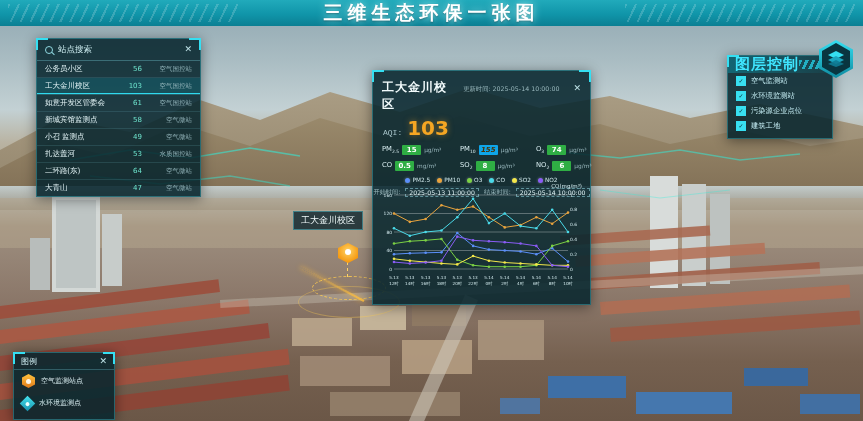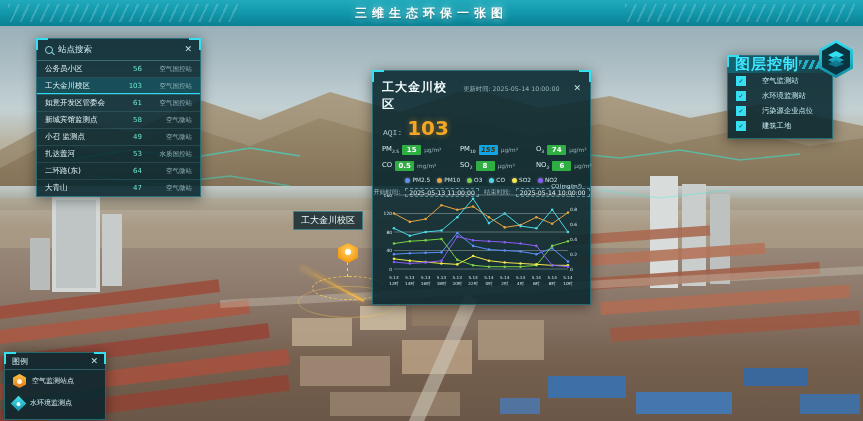--- a/index.html
+++ b/index.html
@@ -10,41 +10,41 @@
     background:linear-gradient(180deg,#8ea6b0 0%,#a9bcc2 14%,#c3d1d4 26%,#b9b3a2 34%,
                #a79a85 46%,#99897a 58%,#8a7668 72%,#75604f 86%,#6b5747 100%);}
   .scene svg{position:absolute;left:0;top:0;}
   
   .topbar{position:absolute;left:0;top:0;width:863px;height:26px;z-index:30;
     background:linear-gradient(180deg,#21aabb 0%,#1095a9 55%,#0b7f93 100%);
     display:flex;align-items:center;justify-content:center;}
   .topbar .wing{position:absolute;top:4px;width:230px;height:18px;opacity:.35;
     background:repeating-linear-gradient(115deg,rgba(255,255,255,.5) 0 2px,transparent 2px 9px);}
   .topbar .wing.l{left:8px}.topbar .wing.r{right:8px}
-  .topbar h1{margin:0;font-size:12px;font-weight:bold;color:#fff;letter-spacing:5px;
+  .topbar h1{margin:0;font-size:19px;font-weight:bold;color:#fff;letter-spacing:5px;
     text-shadow:0 0 8px rgba(190,255,255,.9),0 1px 2px rgba(0,40,50,.6);}
   
   .panel{position:absolute;background:rgba(7,37,45,.88);
     border:1px solid rgba(72,214,228,.35);box-shadow:0 2px 12px rgba(0,0,0,.45);color:#d9eef1;}
   .panel::before,.panel::after{content:"";position:absolute;width:10px;height:10px;}
   .panel::before{left:-1px;top:-1px;border-left:2px solid #35dff2;border-top:2px solid #35dff2;}
   .panel::after{right:-1px;top:-1px;border-right:2px solid #35dff2;border-top:2px solid #35dff2;}
   .xbtn{margin-left:auto;color:#bfe3e8;font-size:9px;cursor:pointer;line-height:1;}
   
   .sp{left:8px;top:38px;width:163px;z-index:20;margin-left:28px;}
   .sp-head{display:flex;align-items:center;gap:5px;height:21px;padding:0 8px;
     border-bottom:1px solid rgba(120,210,222,.35);font-size:8.5px;color:#cfeef2;}
   .mag{width:6px;height:6px;border:1px solid #8fd7e0;border-radius:50%;position:relative;flex:0 0 auto;}
   .mag::after{content:"";position:absolute;width:4px;height:1px;background:#8fd7e0;
     transform:rotate(45deg);right:-3px;bottom:-1px;}
   .sp-row{display:flex;align-items:center;height:16px;padding:0 8px;
     border-bottom:1px solid rgba(120,200,212,.16);font-size:7.5px;cursor:pointer;}
   .sp-row:last-child{border-bottom:none;}
   .sp-row.active{background:rgba(0,190,215,.16);box-shadow:inset 0 -1px 0 #2fd9ee;}
-  .sp-name{flex:1;color:#e4f5f7;white-space:nowrap;overflow:hidden;}
+  .sp-name{flex:1;color:#e4f5f7;white-space:nowrap;overflow:hidden;font-family:Liberation Serif, serif;}
   .sp-val{width:22px;color:#6fe6cf;text-align:right;margin-right:6px;font-size:7px;}
   .sp-type{width:44px;color:#93b4ba;font-size:6.5px;text-align:right;white-space:nowrap;}
   
   .dp{left:372px;top:70px;width:217px;height:233px;z-index:25;}
   .dp-head{display:flex;align-items:baseline;gap:6px;padding:8px 9px 2px;}
   .dp-title{font-size:12px;font-weight:bold;color:#f2fbfc;letter-spacing:1px;}
   .dp-update{font-size:6.3px;color:#97b6bc;margin-left:auto;margin-right:8px;white-space:nowrap;}
   .dp-aqi{display:flex;align-items:baseline;gap:5px;padding:1px 10px 2px;}
   .dp-aqi-label{font-size:8px;color:#a7c4c9;font-family:Liberation Mono, monospace;}
   .dp-aqi-val{font-size:20px;font-weight:bold;color:#f5a623;text-shadow:0 0 6px rgba(245,166,35,.5);}
@@ -64,33 +64,33 @@
   .tval{border:1px dashed rgba(150,220,230,.55);padding:0 3px;color:#dff2f4;font-size:6.2px;}
   .axis-r-title{position:absolute;right:8px;top:112px;font-size:5.5px;color:#cfe7ea;}
   .chartbox{position:absolute;left:5px;top:118px;width:207px;height:112px;}
   
   .lp{right:30px;top:55px;width:104px;z-index:20;padding-bottom:5px;}
   .lp-head{display:flex;align-items:center;height:17px;padding:0 7px;
     background:linear-gradient(90deg,rgba(0,205,235,.3),rgba(0,205,235,.04));}
   .lp-title{font-size:15px;font-weight:bold;color:#3fe6ff;letter-spacing:1px;}
   .lp-stripes{margin-left:auto;width:26px;height:9px;opacity:.8;
     background:repeating-linear-gradient(115deg,#25c9e0 0 3px,transparent 3px 6px);}
-  .lp-item{display:flex;align-items:center;gap:16px;height:15px;padding:0 8px;
+  .lp-item{display:flex;align-items:center;gap:5px;height:15px;padding:0 8px;
     font-size:7.3px;color:#c6eef5;cursor:pointer;}
   .cbx{width:8px;height:8px;border:1px solid #35dff2;background:rgba(10,60,70,.7);
     display:flex;align-items:center;justify-content:center;font-size:6px;color:#06242c;flex:0 0 auto;}
   .cbx.checked{background:#39dff0;}
   .cbx.checked::after{content:"✓";font-weight:bold;}
   .hexbtn{position:absolute;right:10px;top:40px;width:34px;height:38px;z-index:21;cursor:pointer;
     clip-path:polygon(50% 0,100% 25%,100% 75%,50% 100%,0 75%,0 25%);
     background:linear-gradient(180deg,#35dff2,#0f8ba0);display:flex;align-items:center;justify-content:center;}
   .hexbtn .inner{width:28px;height:32px;clip-path:polygon(50% 0,100% 25%,100% 75%,50% 100%,0 75%,0 25%);
     background:#093540;display:flex;align-items:center;justify-content:center;}
   
-  .gp{left:4px;top:352px;width:100px;height:66px;z-index:20;}
+  .gp{left:13px;top:352px;width:100px;height:66px;z-index:20;}
   .gp-head{display:flex;align-items:center;height:16px;padding:0 7px;font-size:8px;color:#cfeef2;
     border-bottom:1px solid rgba(120,210,222,.3);}
   .gp-item{display:flex;align-items:center;gap:6px;height:22px;padding:0 8px;font-size:7px;color:#d9eef1;}
   .ico-hex{width:13px;height:14px;clip-path:polygon(50% 0,100% 25%,100% 75%,50% 100%,0 75%,0 25%);
     background:linear-gradient(180deg,#ffc23e,#e07a1b);position:relative;flex:0 0 auto;}
   .ico-hex::after{content:"";position:absolute;left:4px;top:4.5px;width:5px;height:5px;
     border-radius:50%;background:#fff;opacity:.9;}
   .ico-dia{width:11px;height:11px;transform:rotate(45deg);flex:0 0 auto;
     background:linear-gradient(135deg,#46e4ef,#1791ad);position:relative;}
   .ico-dia::after{content:"";position:absolute;left:3.5px;top:3.5px;width:4px;height:4px;

